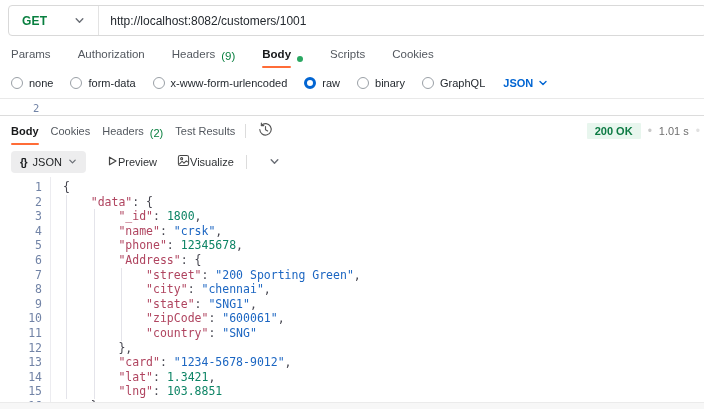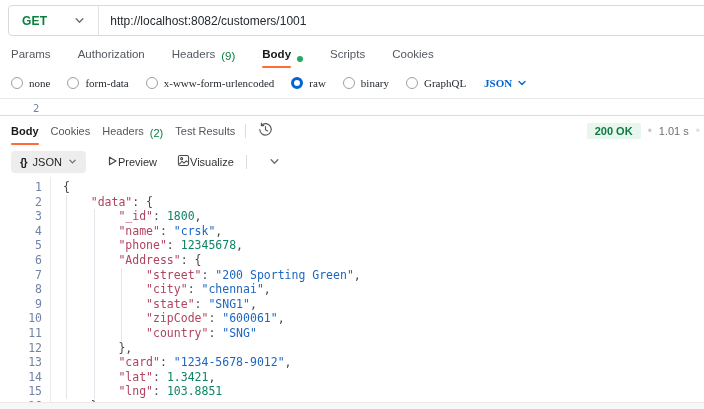--- a/index.html
+++ b/index.html
@@ -20,21 +20,21 @@
   .req-tabs { height:28px; display:flex; align-items:center; gap:27px; padding:0 11px; font-size:11.5px; color:#53585f; flex:none; }
   .rtab { display:flex; align-items:flex-end; gap:6px; cursor:pointer; }
   .rtab-label { position:relative; padding:2px 0; }
   .rtab.active { color:#17181a; }
   .rtab.active .rtab-label { font-weight:700; }
   .rtab.active .rtab-label::after { content:""; position:absolute; left:0; right:0; bottom:-6px; height:2px; background:var(--accent_orange); border-radius:2px; }
   .count { color:var(--method_green); }
   .gdot { width:6px; height:6px; border-radius:50%; background:var(--dot_green); }
 
   
-  .radio-row { height:30px; display:flex; align-items:center; gap:17px; padding:0 11px; font-size:11px; color:#24292f; flex:none;font-family:Liberation Serif, serif; }
+  .radio-row { height:30px; display:flex; align-items:center; gap:17px; padding:0 11px; font-size:11px; color:#24292f; flex:none; }
   .radio-opt { display:flex; align-items:center; gap:6px; cursor:pointer; }
   .rc { width:12px; height:12px; border-radius:50%; border:1px solid #9aa0a6; background:#fff; flex:none; }
   .radio-opt.selected .rc { border:3.5px solid var(--link_blue); }
   .json-link { color:var(--link_blue); font-weight:700; font-size:11px; display:flex; align-items:center; gap:5px; cursor:pointer; margin-left:1px; }
   .json-link .chev { color:var(--link_blue); }
 
   .divider { height:1px; background:#e9e9e9; flex:none; }
 
   
   .editor-sliver { height:16px; overflow:hidden; font-family:"DejaVu Sans Mono", monospace; font-size:10.5px; color:#7183a6; padding:3px 0 0 33px; flex:none; }

